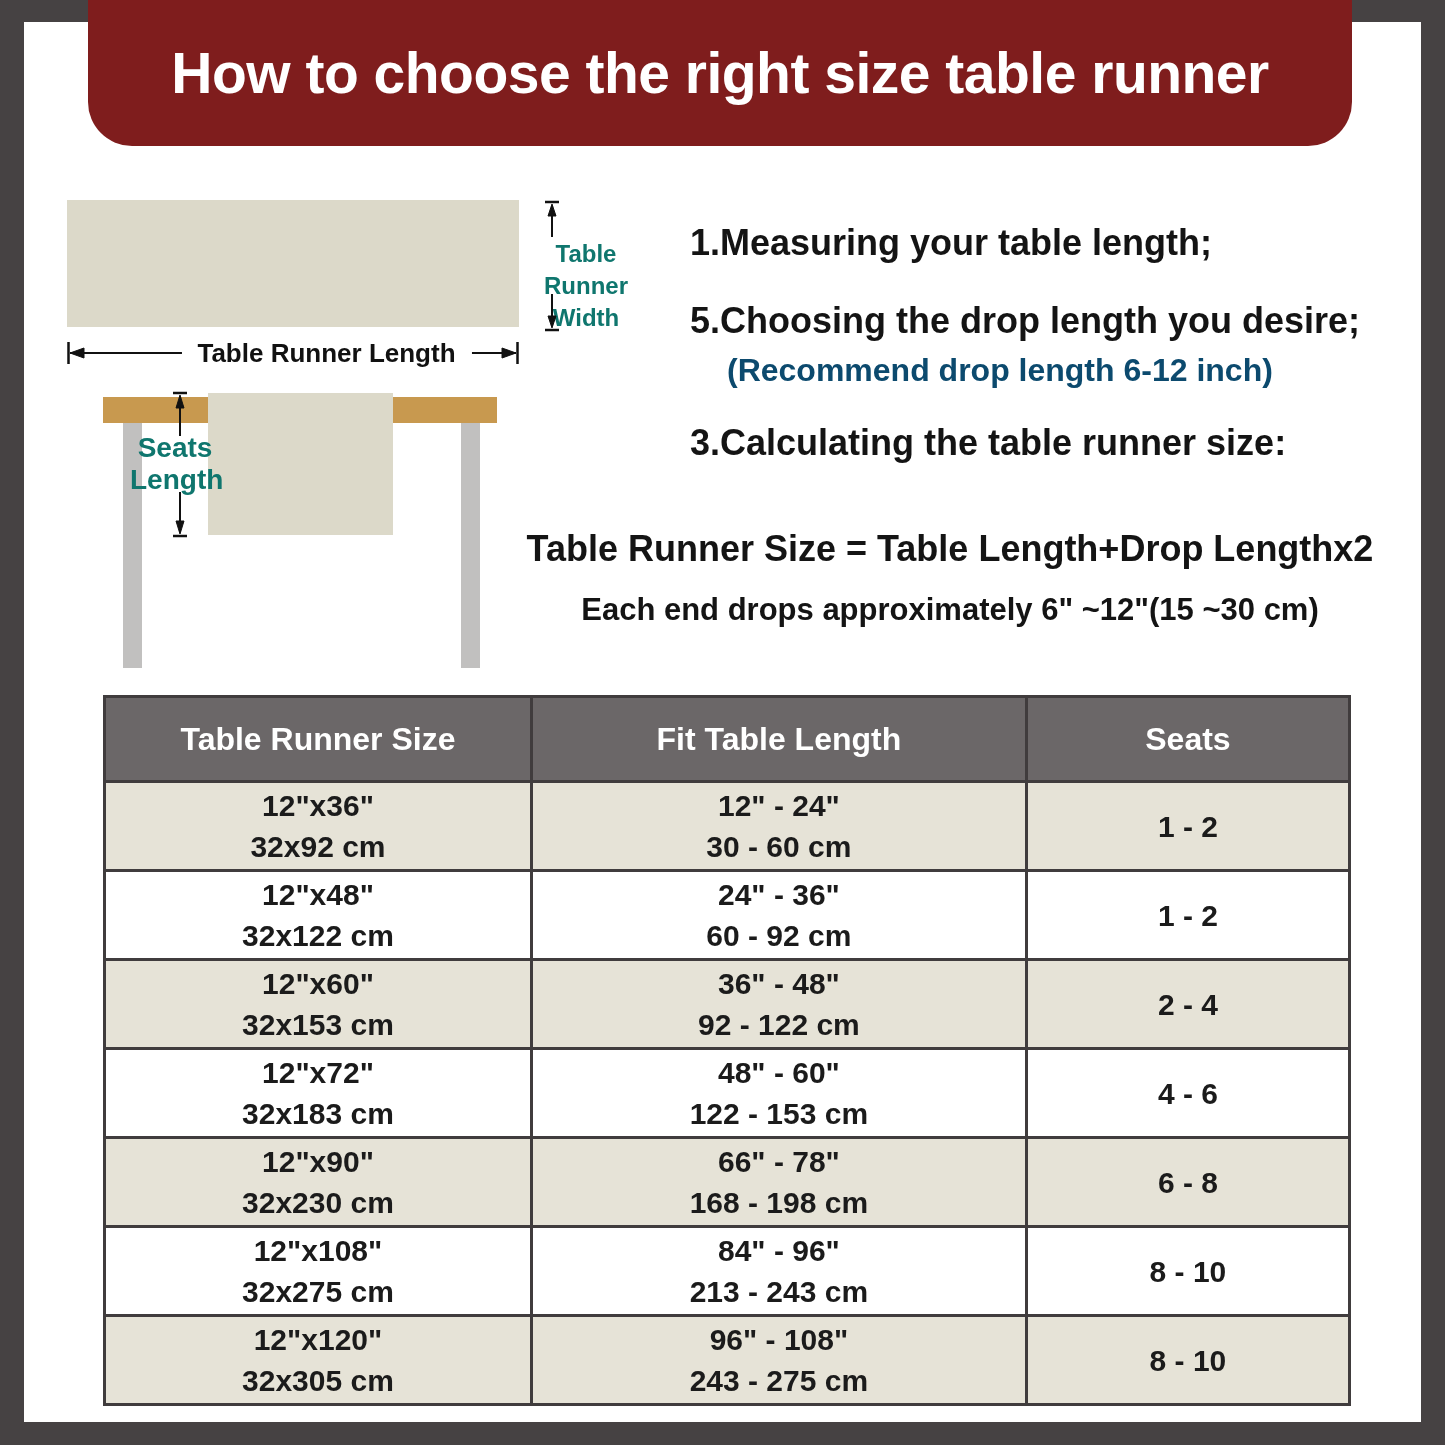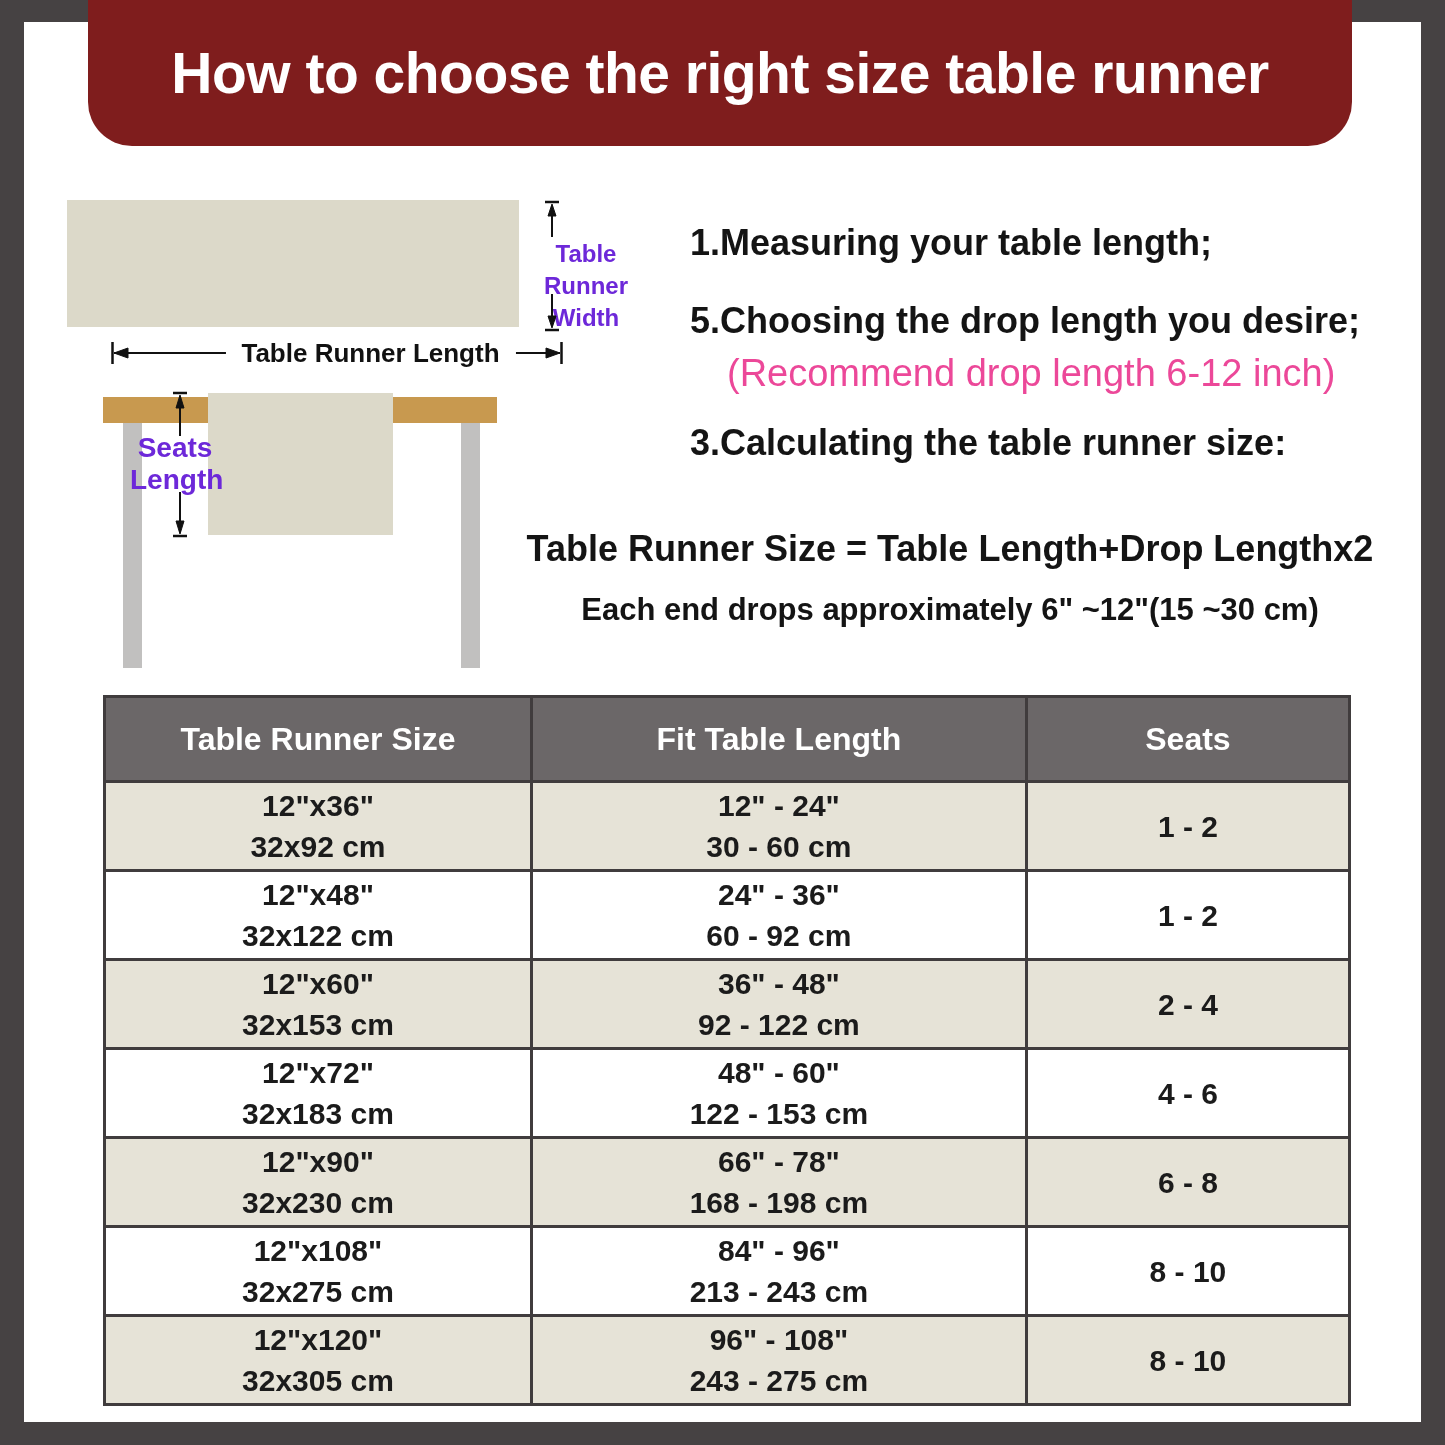--- a/index.html
+++ b/index.html
@@ -17,42 +17,42 @@
   
   #banner{
     left:88px;top:0;width:1264px;height:146px;background:#7f1d1d;
     border-radius:0 0 44px 44px;display:flex;align-items:center;justify-content:center;
   }
   #banner h1{
     margin:0;color:#ffffff;font-size:57px;font-weight:bold;letter-spacing:-0.5px;white-space:nowrap;
   }
   
   #runner-top{left:67px;top:200px;width:452px;height:127px;background:#dcd9c9;}
-  .dim-label{font-weight:bold;color:#6d28d9;}
+  .dim-label{font-weight:bold;color:#0f766e;}
   #width-label{left:512px;top:238px;width:148px;text-align:center;font-size:24px;line-height:32px;}
   #width-arrow-up{left:544px;top:200px;}
   #width-arrow-down{left:544px;top:294px;}
-  #length-arrow-wrap{left:67px;top:340px;width:519px;height:26px;margin-left:44px;}
+  #length-arrow-wrap{left:67px;top:340px;width:519px;height:26px;}
   #length-label{
     left:50%;top:50%;transform:translate(-50%,-50%);background:#ffffff;
     padding:0 16px;font-size:26px;font-weight:bold;white-space:nowrap;color:#111;
   }
   
   #tabletop{left:103px;top:397px;width:394px;height:26px;background:#c8994f;}
   #leg-left{left:123px;top:423px;width:19px;height:245px;background:#c1c0bf;}
   #leg-right{left:461px;top:423px;width:19px;height:245px;background:#c1c0bf;}
   #runner-hang{left:208px;top:393px;width:185px;height:142px;background:#dcd9c9;}
   #drop-label{left:130px;top:432px;width:90px;text-align:center;font-size:28px;line-height:32px;}
   #drop-arrow-up{left:172px;top:391px;}
   #drop-arrow-down{left:172px;top:492px;}
   
   .step{font-size:36px;font-weight:bold;white-space:nowrap;color:#141414;}
   #step-1{left:690px;top:222px;}
   #step-2{left:690px;top:300px;}
-  #step-2-note{left:727px;top:352px;font-size:38px;font-weight:normal;white-space:nowrap;color:#ec4899;}
+  #step-2-note{left:727px;top:352px;font-size:32px;font-weight:bold;white-space:nowrap;color:#0c4a6e;}
   #step-3{left:690px;top:422px;}
   
   #formula-line{left:470px;top:528px;width:960px;text-align:center;font-size:36px;font-weight:bold;white-space:nowrap;color:#141414;}
   #formula-note{left:470px;top:592px;width:960px;text-align:center;font-size:31px;font-weight:bold;white-space:nowrap;color:#141414;}
   
   #size-table{
     left:103px;top:695px;width:1248px;border-collapse:collapse;table-layout:fixed;
   }
   #size-table th,#size-table td{border:3px solid #403c3d;text-align:center;padding:0;}
   #size-table{border:3px solid #fca5a5;}

